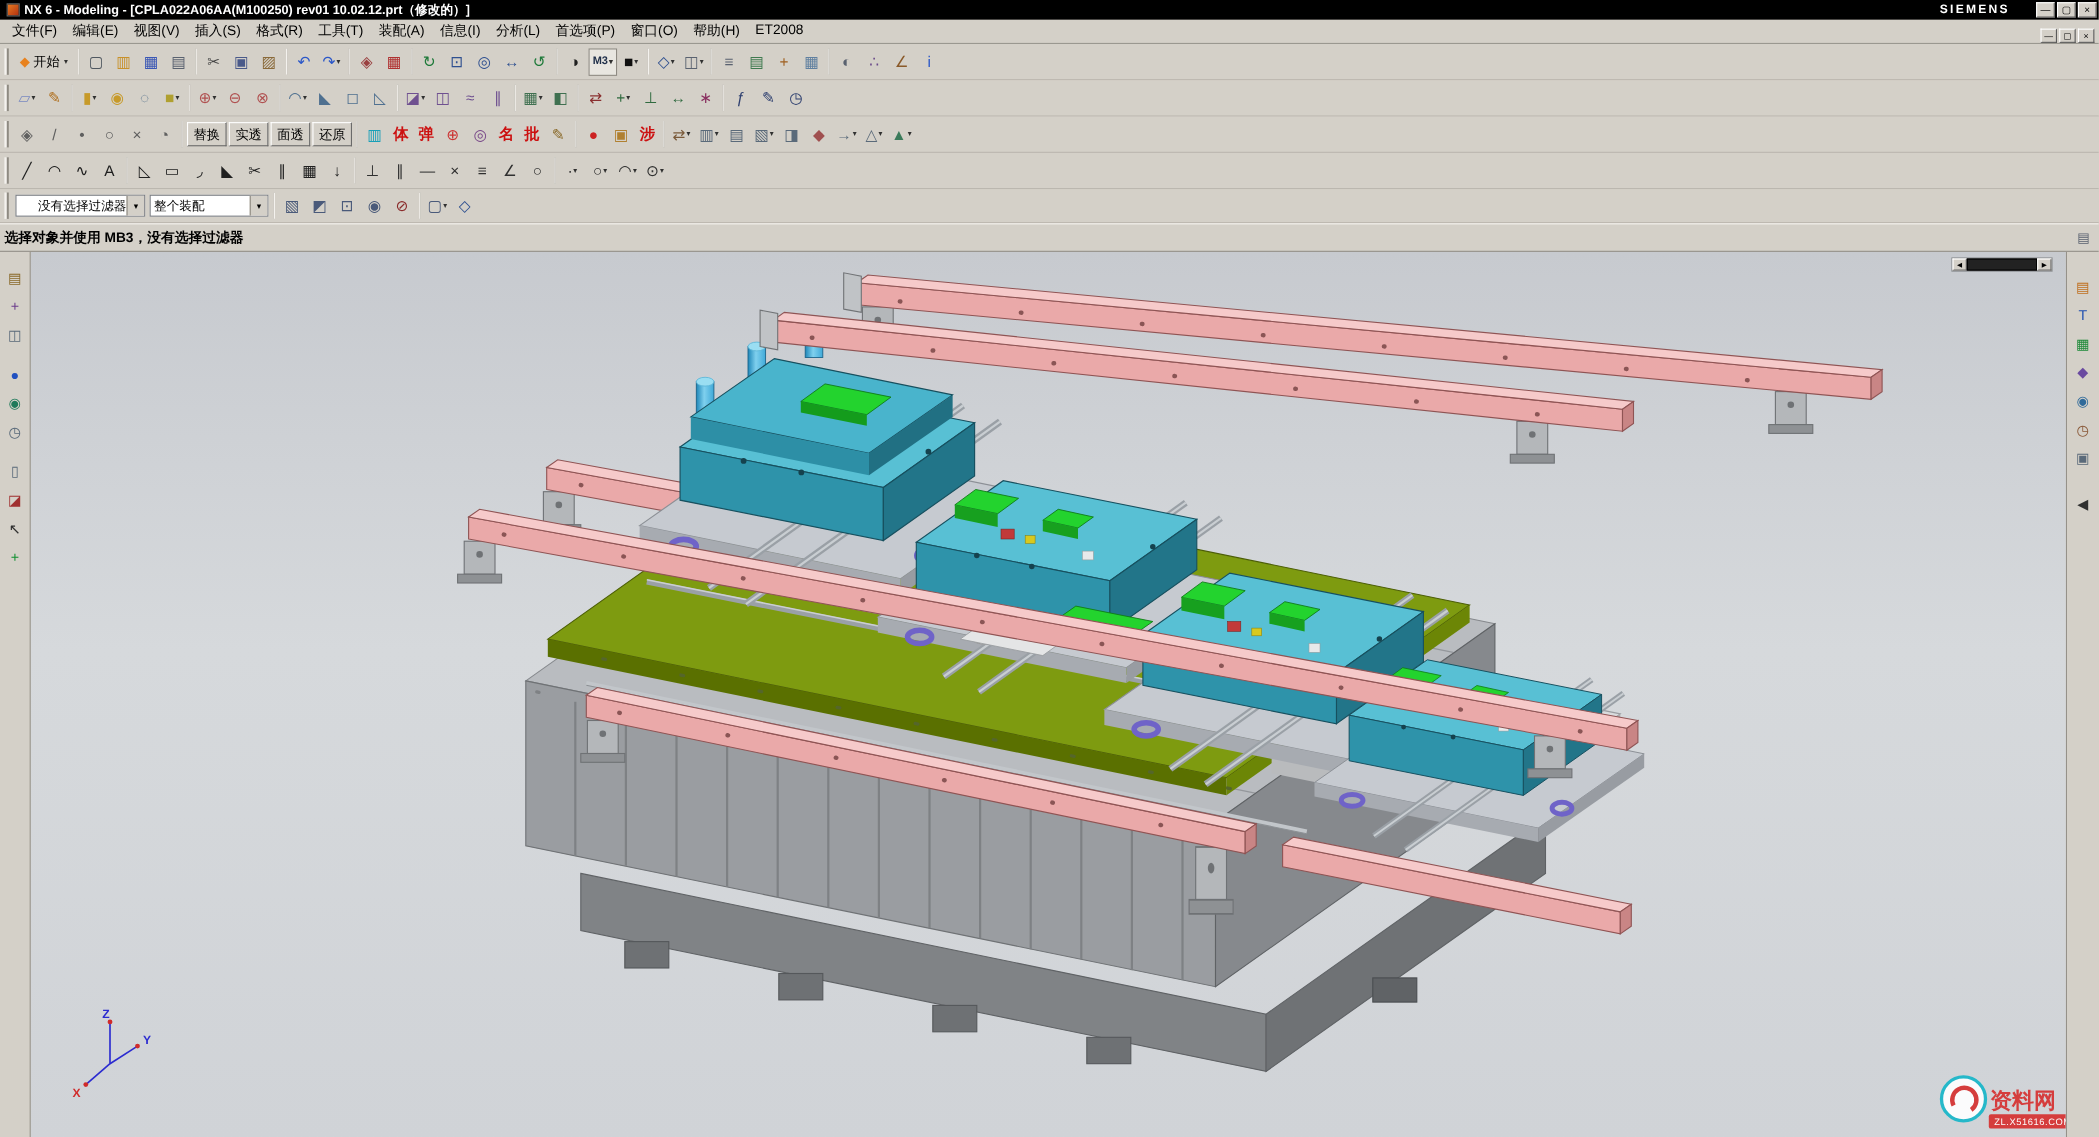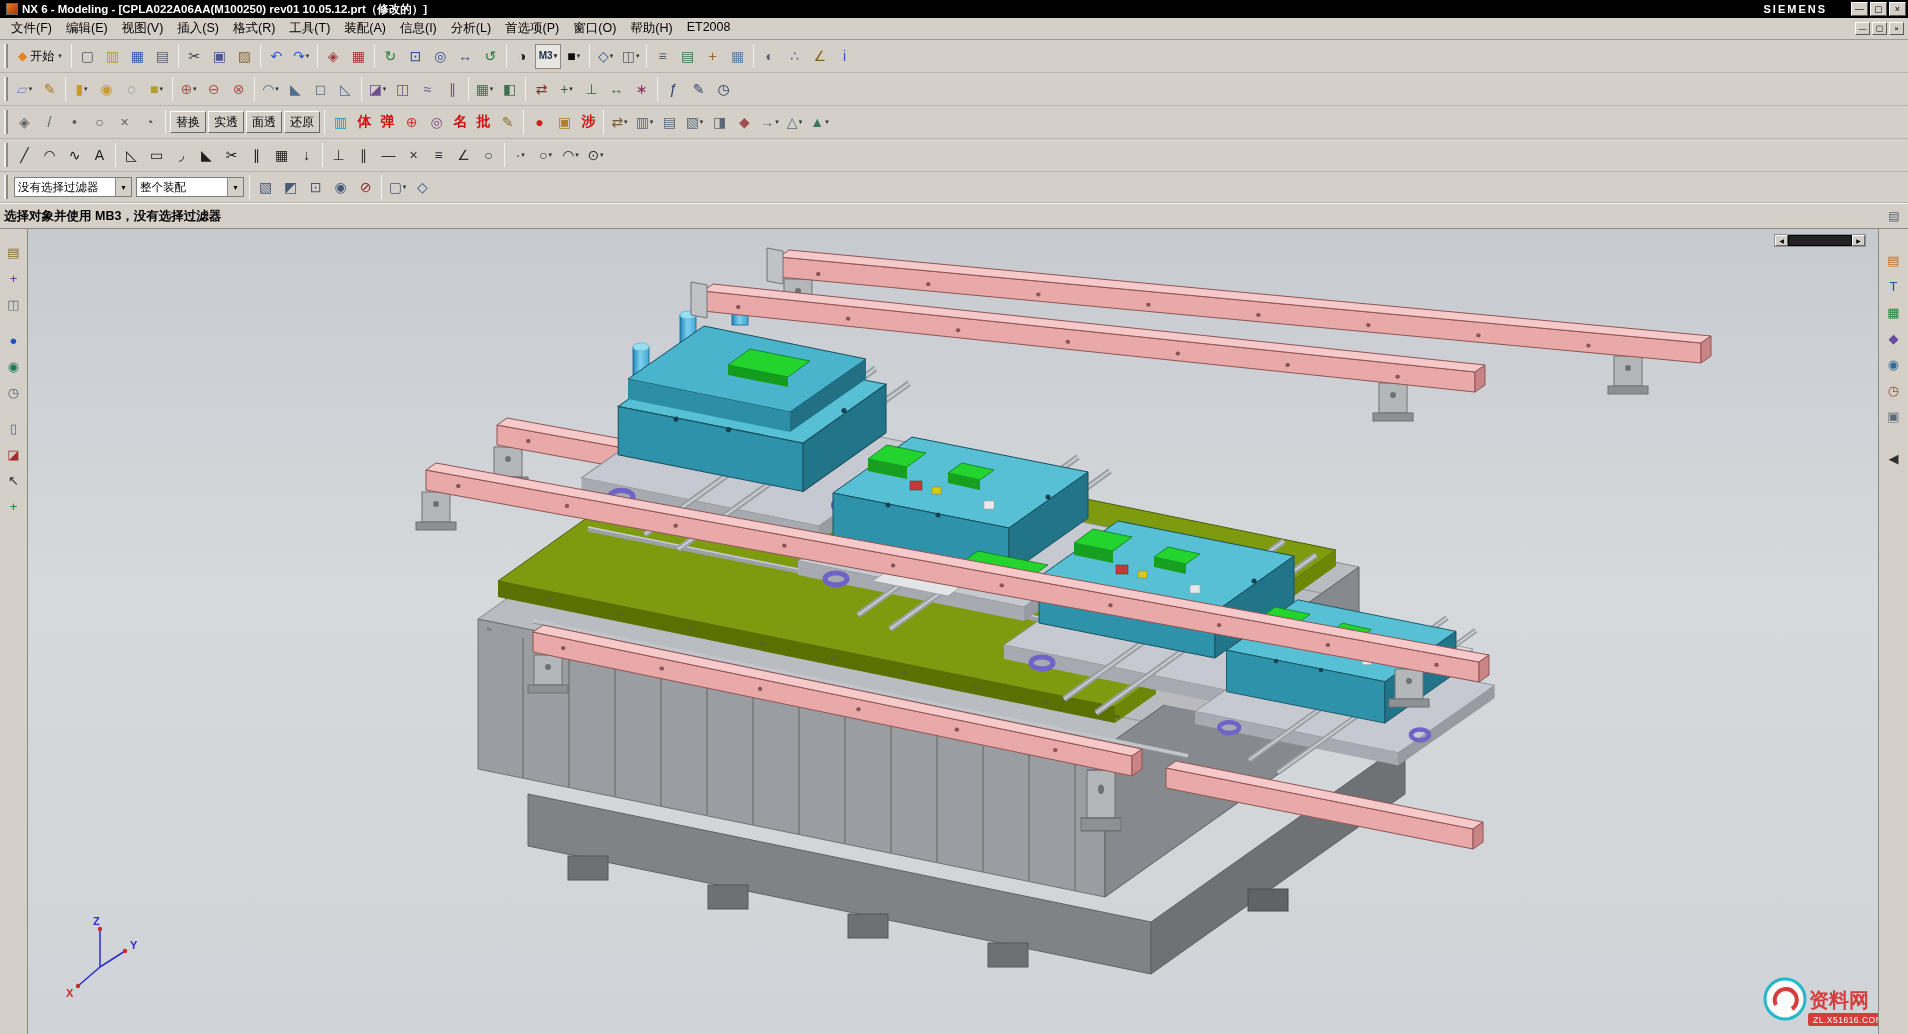--- a/index.html
+++ b/index.html
@@ -9,21 +9,21 @@
 
   
   .titlebar { height:18px; background:#000; color:#fff; display:flex; align-items:center; font-size:11.5px; padding:0 2px; flex:0 0 auto; }
   .app-icon { width:12px; height:12px; background:linear-gradient(135deg,#e87a20,#b03010); border:1px solid #666; margin:0 4px; }
   .title-text { font-weight:bold; white-space:nowrap; overflow:hidden; }
   .brand { margin-left:auto; font-weight:bold; letter-spacing:2px; font-size:11px; }
   .win-ctrls { display:flex; margin-left:22px; }
   .win-btn { width:17px; height:14px; background:#d4d0c8; color:#000; border:1px solid; border-color:#fff #5a5a5a #5a5a5a #fff; font-size:9px; line-height:12px; text-align:center; margin-left:2px; cursor:default; }
 
   
-  .menubar { height:22px; background:#d4d0c8; display:flex; align-items:center; font-size:12.5px; border-bottom:1px solid #9a9890; padding:0 4px; flex:0 0 auto; }
+  .menubar { height:22px; background:#d4d0c8; display:flex; align-items:flex-end; font-size:12.5px; border-bottom:1px solid #9a9890; padding:0 4px; flex:0 0 auto; }
   .menu-item { padding:2px 7px; white-space:nowrap; }
   .child-ctrls { margin-left:auto; display:flex; }
   .child-btn { width:15px; height:13px; background:#d4d0c8; border:1px solid; border-color:#fff #5a5a5a #5a5a5a #fff; font-size:8px; line-height:11px; text-align:center; margin-left:2px; }
 
   
   #toolbar-rows { flex:0 0 auto; }
   .tb-row { height:33px; display:flex; align-items:center; background:#d4d0c8; border-bottom:1px solid #b8b4ac; padding:0 2px; }
   .tb-row.selbar { height:31px; }
   .grip { width:4px; height:24px; margin:0 4px 0 2px; border-left:2px solid #f4f2ee; border-right:2px solid #8e8a82; }
   .tb-sep { width:1px; height:24px; background:#8e8a82; border-right:1px solid #f4f2ee; margin:0 3px; }
@@ -55,21 +55,21 @@
   .vp-sb-btn { width:13px; height:100%; background:#d4d0c8; border:1px solid; border-color:#fff #6a6a6a #6a6a6a #fff; font-size:6px; display:flex; align-items:center; justify-content:center; }
   .vp-sb-thumb { flex:1; background:#222; border:1px solid #000; }
 </style>
 </head>
 <body>
 
 <div class="app">
 
   <div class="titlebar">
     <div class="app-icon"></div>
-    <span class="title-text">NX 6 - Modeling - [CPLA022A06AA(M100250) rev01 10.05.12.prt（修改的）]</span>
+    <span class="title-text">NX 6 - Modeling - [CPLA022A06AA(M100250) rev01 10.02.12.prt（修改的）]</span>
     <span class="brand">SIEMENS</span>
     <div class="win-ctrls">
       <div class="win-btn">—</div>
       <div class="win-btn">▢</div>
       <div class="win-btn">×</div>
     </div>
   </div>
 
   <div class="menubar">
     <nav id="menu-items" style="display:flex;">
@@ -462,21 +462,21 @@
           <span class="glyph" style="color: rgb(48, 48, 48);">◠</span>
           <span class="dd">▾</span>
         </button>
         <button class="tbtn">
           <span class="glyph" style="color: rgb(48, 48, 48);">⊙</span>
           <span class="dd">▾</span>
         </button>
       </div>
       <div class="tb-row selbar">
         <div class="grip"></div>
-        <div class="combo" style="width: 118px;">
+        <div class="combo" style="width: 118px; text-align: right;">
           <span class="combo-val">没有选择过滤器</span>
           <span class="combo-arrow">▾</span>
         </div>
         <div class="combo" style="width: 108px;">
           <span class="combo-val">整个装配</span>
           <span class="combo-arrow">▾</span>
         </div>
         <div class="tb-sep"></div>
         <button class="tbtn">
           <span class="glyph" style="color: rgb(74, 90, 122);">▧</span>

